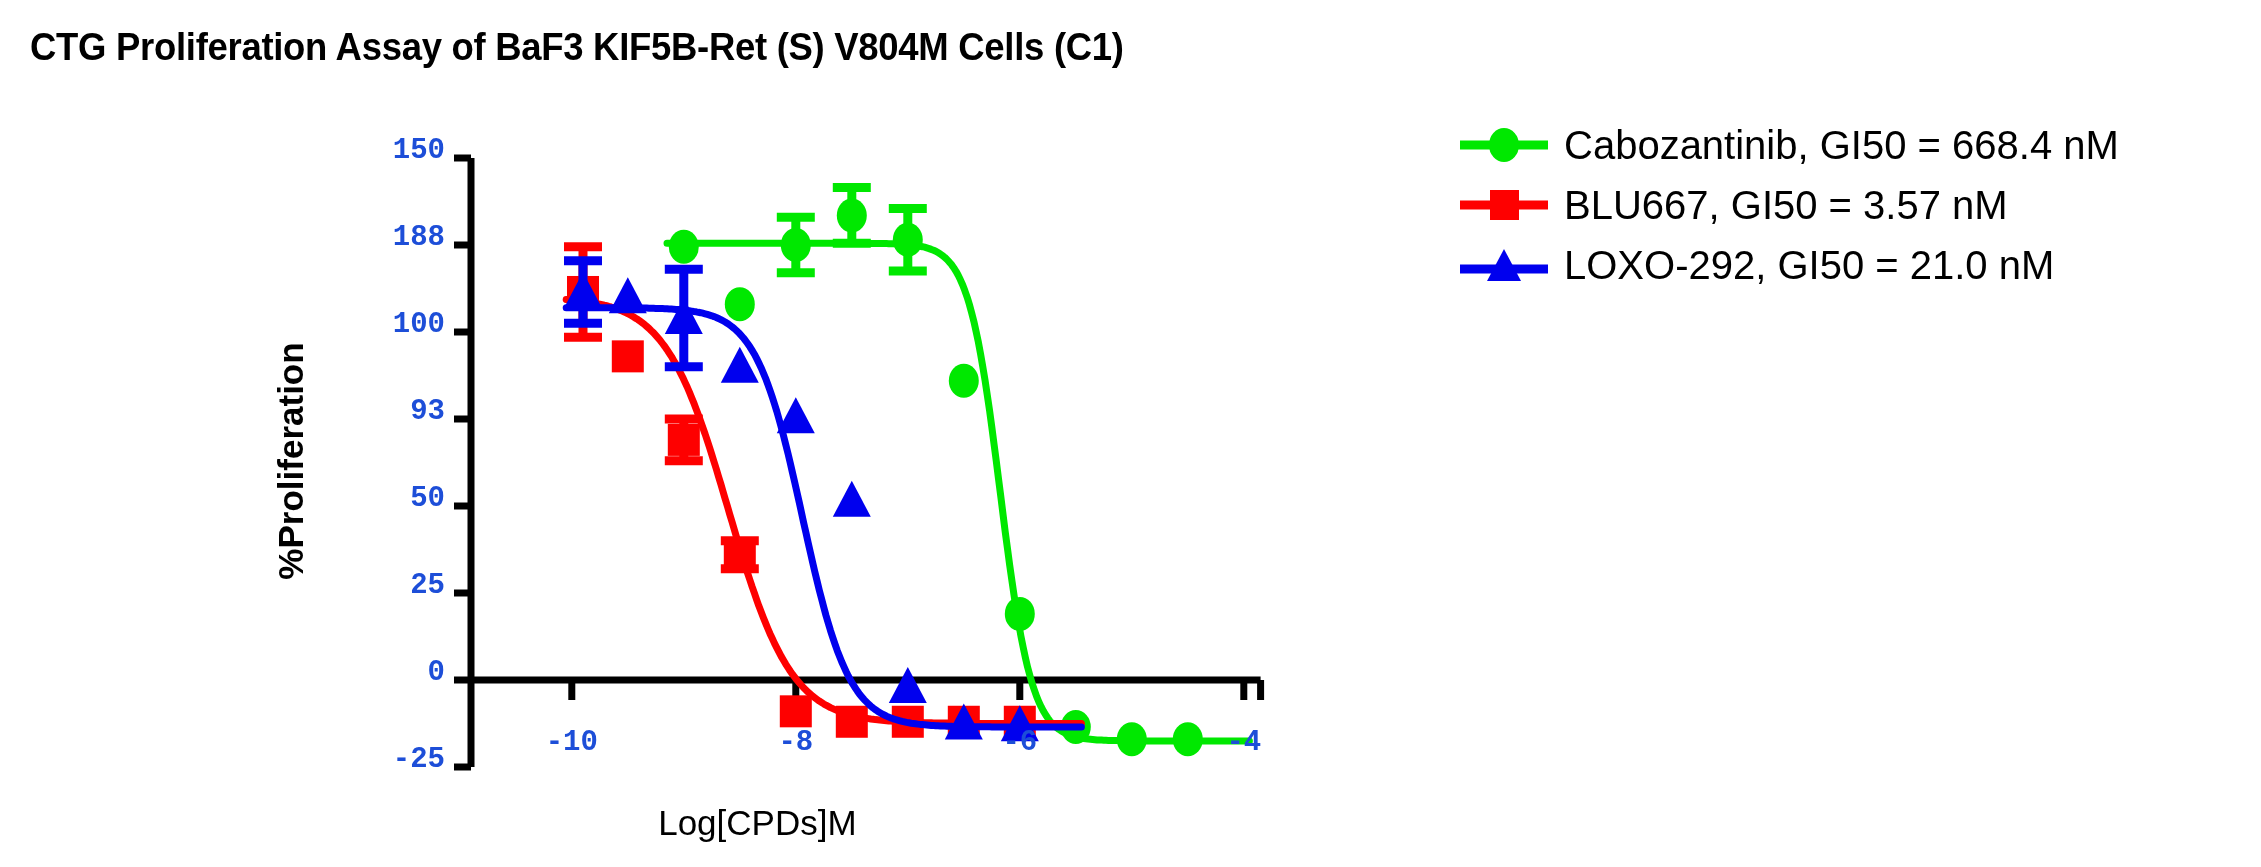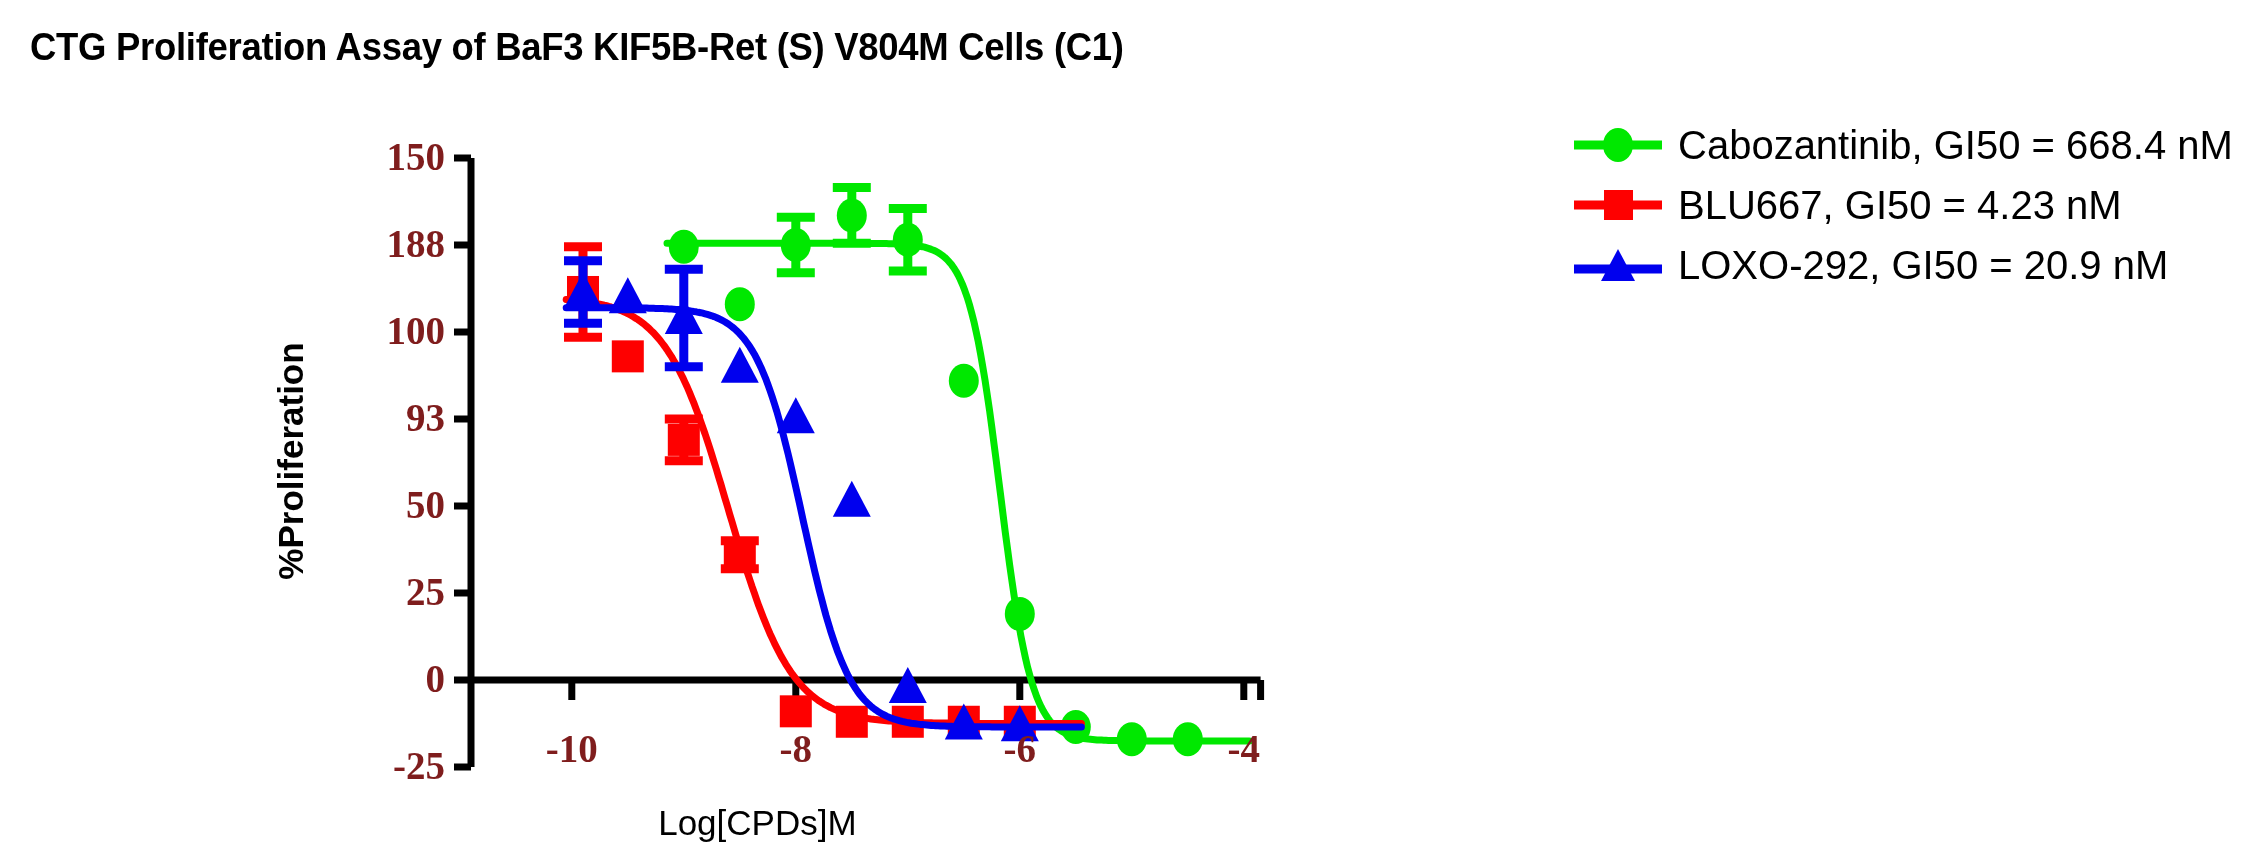--- a/index.html
+++ b/index.html
@@ -19,34 +19,34 @@
 
   .ylabel{
     position:absolute;
     font-family:"Liberation Sans",sans-serif;
     font-weight:bold;font-size:35px;color:#000;
     transform-origin:center center;
     white-space:nowrap;
   }
   .ytick,.xtick{
     position:absolute;
-    font-family:Liberation Serif, serif;
-    font-weight:bold;font-size:39px;color:#7f1d1d;
+    font-family:Liberation Mono, monospace;
+    font-weight:bold;font-size:29px;color:#1d4ed8;
     white-space:nowrap;
   }
   .ytick{text-align:right;}
   .xtick{text-align:center;margin-top:20px;}
   .xlabel{
     position:absolute;
     font-family:"Liberation Sans",sans-serif;
     font-weight:normal;font-size:35px;color:#000;
     white-space:nowrap;
   }
 
-  .legend{position:absolute;left:1572px;top:118px;}
+  .legend{position:absolute;left:1458px;top:118px;}
   .legend-row{display:flex;align-items:center;height:54px;margin-bottom:6px;}
   .legend-key{width:92px;height:40px;position:relative;flex:0 0 92px;}
   .legend-key svg{position:absolute;left:0;top:0;}
   .legend-text{
     font-family:"Liberation Sans",sans-serif;
     font-size:40px;color:#000;white-space:nowrap;margin-left:14px;
   }
 </style>
 </head>
 <body>
@@ -164,26 +164,26 @@
       </span>
       <span class="legend-text">Cabozantinib, GI50 = 668.4 nM</span>
     </div>
     <div class="legend-row">
       <span class="legend-key">
         <svg width="92" height="40" viewBox="0 0 92 40">
           <line x1="2" y1="20" x2="90" y2="20" stroke="#fe0000" stroke-width="9"></line>
           <rect x="32" y="5" width="29" height="30" fill="#fe0000"></rect>
         </svg>
       </span>
-      <span class="legend-text">BLU667, GI50 = 4.23 nM</span>
+      <span class="legend-text">BLU667, GI50 = 3.57 nM</span>
     </div>
     <div class="legend-row">
       <span class="legend-key">
         <svg width="92" height="40" viewBox="0 0 92 40">
           <line x1="2" y1="24" x2="90" y2="24" stroke="#0000ee" stroke-width="9"></line>
           <polygon points="46,4 63,36 29,36" fill="#0000ee"></polygon>
         </svg>
       </span>
-      <span class="legend-text">LOXO-292, GI50 = 20.9 nM</span>
+      <span class="legend-text">LOXO-292, GI50 = 21.0 nM</span>
     </div>
   </div>
 
 </div>
 
 </body></html>

